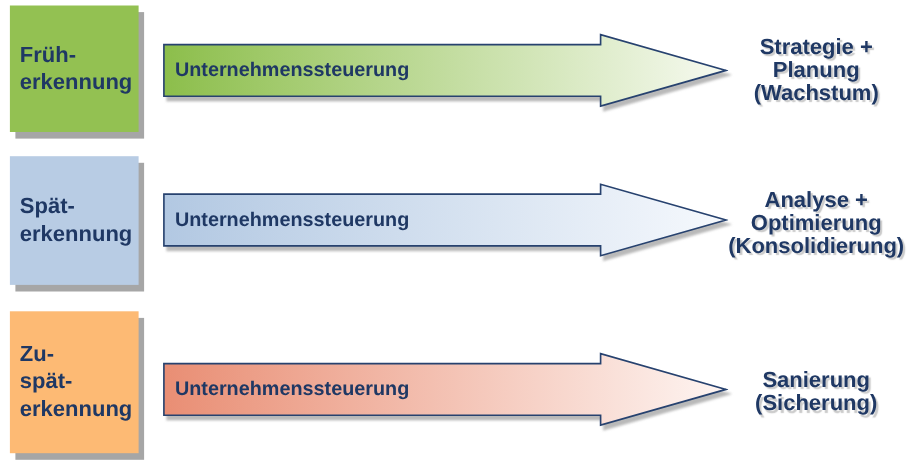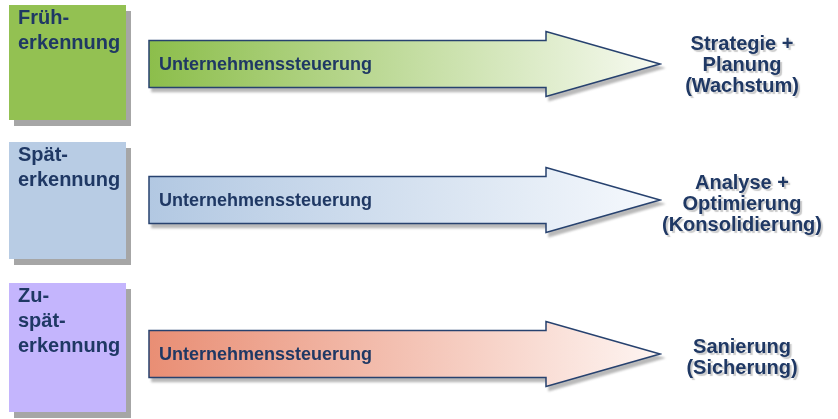--- a/index.html
+++ b/index.html
@@ -7,21 +7,21 @@
     position:relative;
     width:838px;height:419px;
     background:#fff;
     font-family:"Liberation Sans", sans-serif;
     overflow:hidden;
   }
   .stage-box{
     position:absolute;
     left:9px;width:117px;
     box-shadow:5px 6px 0 var(--box-shadow,#a6a6a6);
-    display:flex;flex-direction:column;justify-content:flex-start;
+    display:flex;flex-direction:column;justify-content:center;
     padding-left:9px;box-sizing:border-box;
   }
   .stage-box .line{
     color:var(--navy,#1F3864);
     font-weight:bold;font-size:20px;line-height:25px;
     white-space:nowrap;
   }
   .flow-arrow{
     position:absolute;left:148px;width:514px;height:68px;
   }
@@ -101,21 +101,21 @@
       <div class="arrow-label">Unternehmenssteuerung</div>
     </div>
     <div id="outcome-1" class="outcome">
       <div class="line">Analyse +</div>
       <div class="line">Optimierung</div>
       <div class="line">(Konsolidierung)</div>
     </div>
   </div>
 
   <div class="row">
-    <div id="box-2" class="stage-box" style="background: #c4b5fd;">
+    <div id="box-2" class="stage-box" style="background: #fdba74;">
       <div class="line">Zu-</div>
       <div class="line">spät-</div>
       <div class="line">erkennung</div>
     </div>
     <div id="arrow-2" class="flow-arrow">
       <svg viewBox="0 0 514 68">
         <defs>
           <linearGradient id="grad-2" x1="0" y1="0" x2="1" y2="0">
             <stop offset="0" stop-color="#E98E74"></stop>
             <stop offset="1" stop-color="#FEF5F2"></stop>

